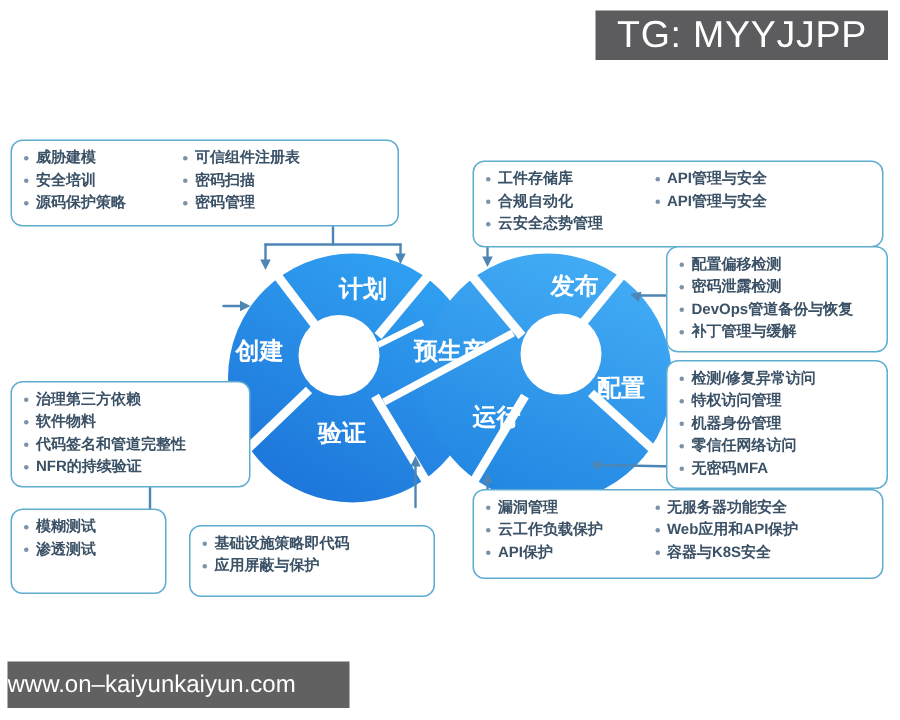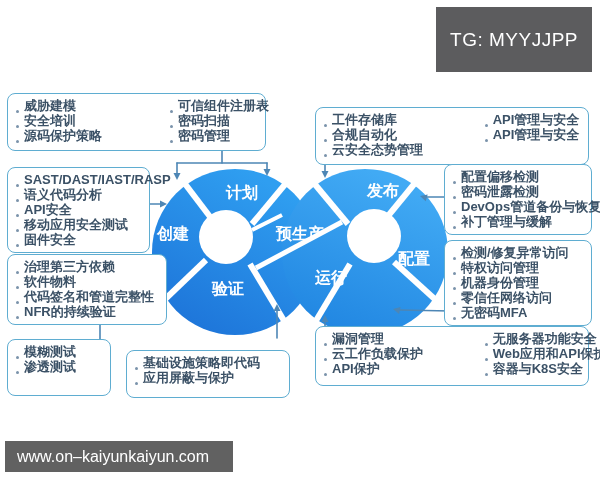--- a/index.html
+++ b/index.html
@@ -7,32 +7,32 @@
     position:relative;width:600px;height:480px;background:#ffffff;overflow:hidden;
     font-family:"Liberation Sans","DejaVu Sans",sans-serif;
   }
   #loop-svg{position:absolute;left:0;top:0;width:600px;height:480px;}
   .panel{
     position:absolute;background:#ffffff;border:1.5px solid #5fadd1;border-radius:8px;
     padding:4px 8px;box-sizing:border-box;
   }
   .cols{display:flex;}
   .cols ul:first-child{width:44%;flex:none;}
-  .cols ul:last-child{flex:1;margin-left:48px;}
+  .cols ul:last-child{flex:1;}
   ul.list{list-style:none;margin:0;padding:0;}
-  ul.list li{display:flex;align-items:flex-end;gap:5px;font-size:13px;line-height:15px;
+  ul.list li{display:flex;align-items:flex-start;gap:5px;font-size:10px;line-height:15px;
     color:#3b5166;font-weight:600;white-space:nowrap;}
   .dot{width:3px;height:3px;border-radius:50%;background:#7a93ab;margin-top:6px;flex:none;}
   .badge{
-    position:absolute;right:8px;top:7px;height:33px;padding:16px 14px;background:#5c5c5e;
-    color:#fff;font-size:19px;display:flex;align-items:center;letter-spacing:.5px;
+    position:absolute;right:8px;top:7px;height:33px;padding:0 14px;background:#5c5c5e;
+    color:#fff;font-size:25px;display:flex;align-items:center;letter-spacing:.5px;
   }
   .watermark{
     position:absolute;left:5px;top:441px;width:228px;height:31px;background:#616161;
-    color:#fff;font-size:16px;display:flex;align-items:center;padding-left:12px;
+    color:#fff;font-size:16px;display:flex;align-items:center;
     box-sizing:border-box;
   }
   .stage{fill:#ffffff;font-weight:bold;font-size:16px;text-anchor:middle;
     font-family:"Liberation Sans","DejaVu Sans",sans-serif;}
   .sep{stroke:#ffffff;stroke-width:6;stroke-linecap:butt;}
   .weave{stroke:#ffffff;stroke-linecap:butt;}
   .conn{stroke:#4d86b5;stroke-width:1.6;fill:none;stroke-linecap:round;stroke-linejoin:round;}
   .ah{fill:#4d86b5;}
 </style>
 </head>
@@ -158,44 +158,20 @@
             <span class="txt">API管理与安全</span>
           </li>
           <li>
             <span class="dot"></span>
             <span class="txt">API管理与安全</span>
           </li>
         </ul>
     </div>
   </div>
 
-  <div class="panel" style="left:7px;top:167px;width:143px;height:86px">
-    <ul class="list">
-        <li>
-          <span class="dot"></span>
-          <span class="txt">SAST/DAST/IAST/RASP</span>
-        </li>
-        <li>
-          <span class="dot"></span>
-          <span class="txt">语义代码分析</span>
-        </li>
-        <li>
-          <span class="dot"></span>
-          <span class="txt">API安全</span>
-        </li>
-        <li>
-          <span class="dot"></span>
-          <span class="txt">移动应用安全测试</span>
-        </li>
-        <li>
-          <span class="dot"></span>
-          <span class="txt">固件安全</span>
-        </li>
-      </ul>
-  </div>
 
   <div class="panel" style="left:7px;top:254px;width:160px;height:71px">
     <ul class="list">
         <li>
           <span class="dot"></span>
           <span class="txt">治理第三方依赖</span>
         </li>
         <li>
           <span class="dot"></span>
           <span class="txt">软件物料</span>

